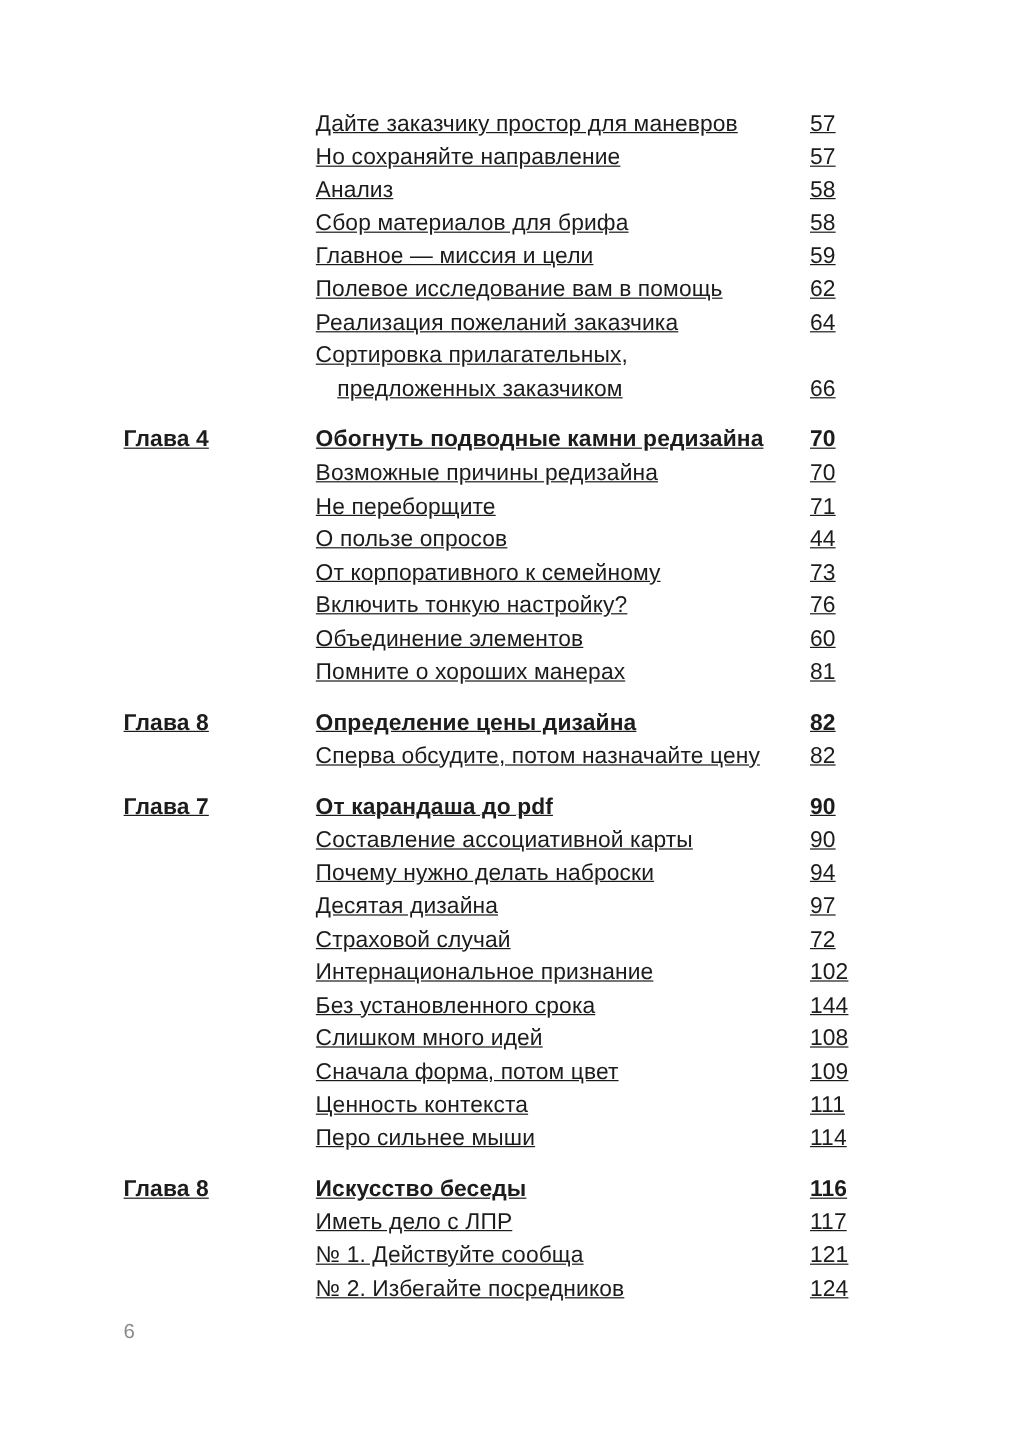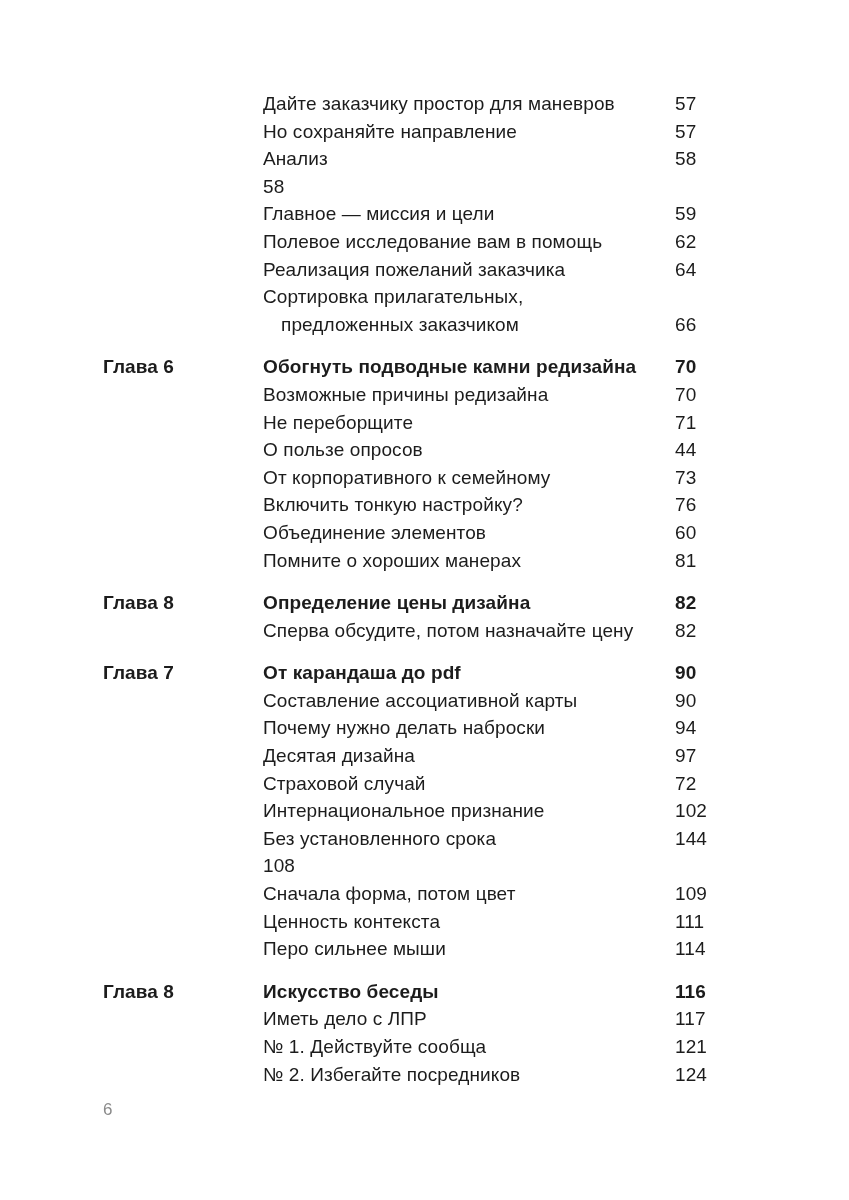--- a/index.html
+++ b/index.html
@@ -24,20 +24,21 @@
   }
   .section { margin: 0; }
   .section + .section { margin-top: 15px; }
   .row {
     display: grid;
     grid-template-columns: 160px 1fr 70px;
     align-items: baseline;
     line-height: 27.6px;
     font-size: 19px;
     letter-spacing: 0.1px;
+    text-decoration: underline;
   }
   .col-label {
     font-weight: 700;
     white-space: nowrap;
   }
   .col-title {
     white-space: nowrap;
     overflow: hidden;
   }
   .col-title.indent { padding-left: 18px; }
@@ -73,20 +74,21 @@
           <span class="col-title">Но сохраняйте направление</span>
           <span class="col-page">57</span>
         </div>
         <div class="row">
           <span class="col-label"></span>
           <span class="col-title">Анализ</span>
           <span class="col-page">58</span>
         </div>
         <div class="row">
           <span class="col-label"></span>
+          <span class="col-title">Сбор материалов для брифа</span>
           <span class="col-page">58</span>
         </div>
         <div class="row">
           <span class="col-label"></span>
           <span class="col-title">Главное — миссия и цели</span>
           <span class="col-page">59</span>
         </div>
         <div class="row">
           <span class="col-label"></span>
           <span class="col-title">Полевое исследование вам в помощь</span>
@@ -103,21 +105,21 @@
           <span class="col-page"></span>
         </div>
         <div class="row">
           <span class="col-label"></span>
           <span class="col-title indent">предложенных заказчиком</span>
           <span class="col-page">66</span>
         </div>
       </div>
       <div class="section">
         <div class="row chapter-row">
-          <span class="col-label">Глава 6</span>
+          <span class="col-label">Глава 4</span>
           <span class="col-title">Обогнуть подводные камни редизайна</span>
           <span class="col-page">70</span>
         </div>
         <div class="row">
           <span class="col-label"></span>
           <span class="col-title">Возможные причины редизайна</span>
           <span class="col-page">70</span>
         </div>
         <div class="row">
           <span class="col-label"></span>
@@ -193,20 +195,21 @@
           <span class="col-title">Интернациональное признание</span>
           <span class="col-page">102</span>
         </div>
         <div class="row">
           <span class="col-label"></span>
           <span class="col-title">Без установленного срока</span>
           <span class="col-page">144</span>
         </div>
         <div class="row">
           <span class="col-label"></span>
+          <span class="col-title">Слишком много идей</span>
           <span class="col-page">108</span>
         </div>
         <div class="row">
           <span class="col-label"></span>
           <span class="col-title">Сначала форма, потом цвет</span>
           <span class="col-page">109</span>
         </div>
         <div class="row">
           <span class="col-label"></span>
           <span class="col-title">Ценность контекста</span>

